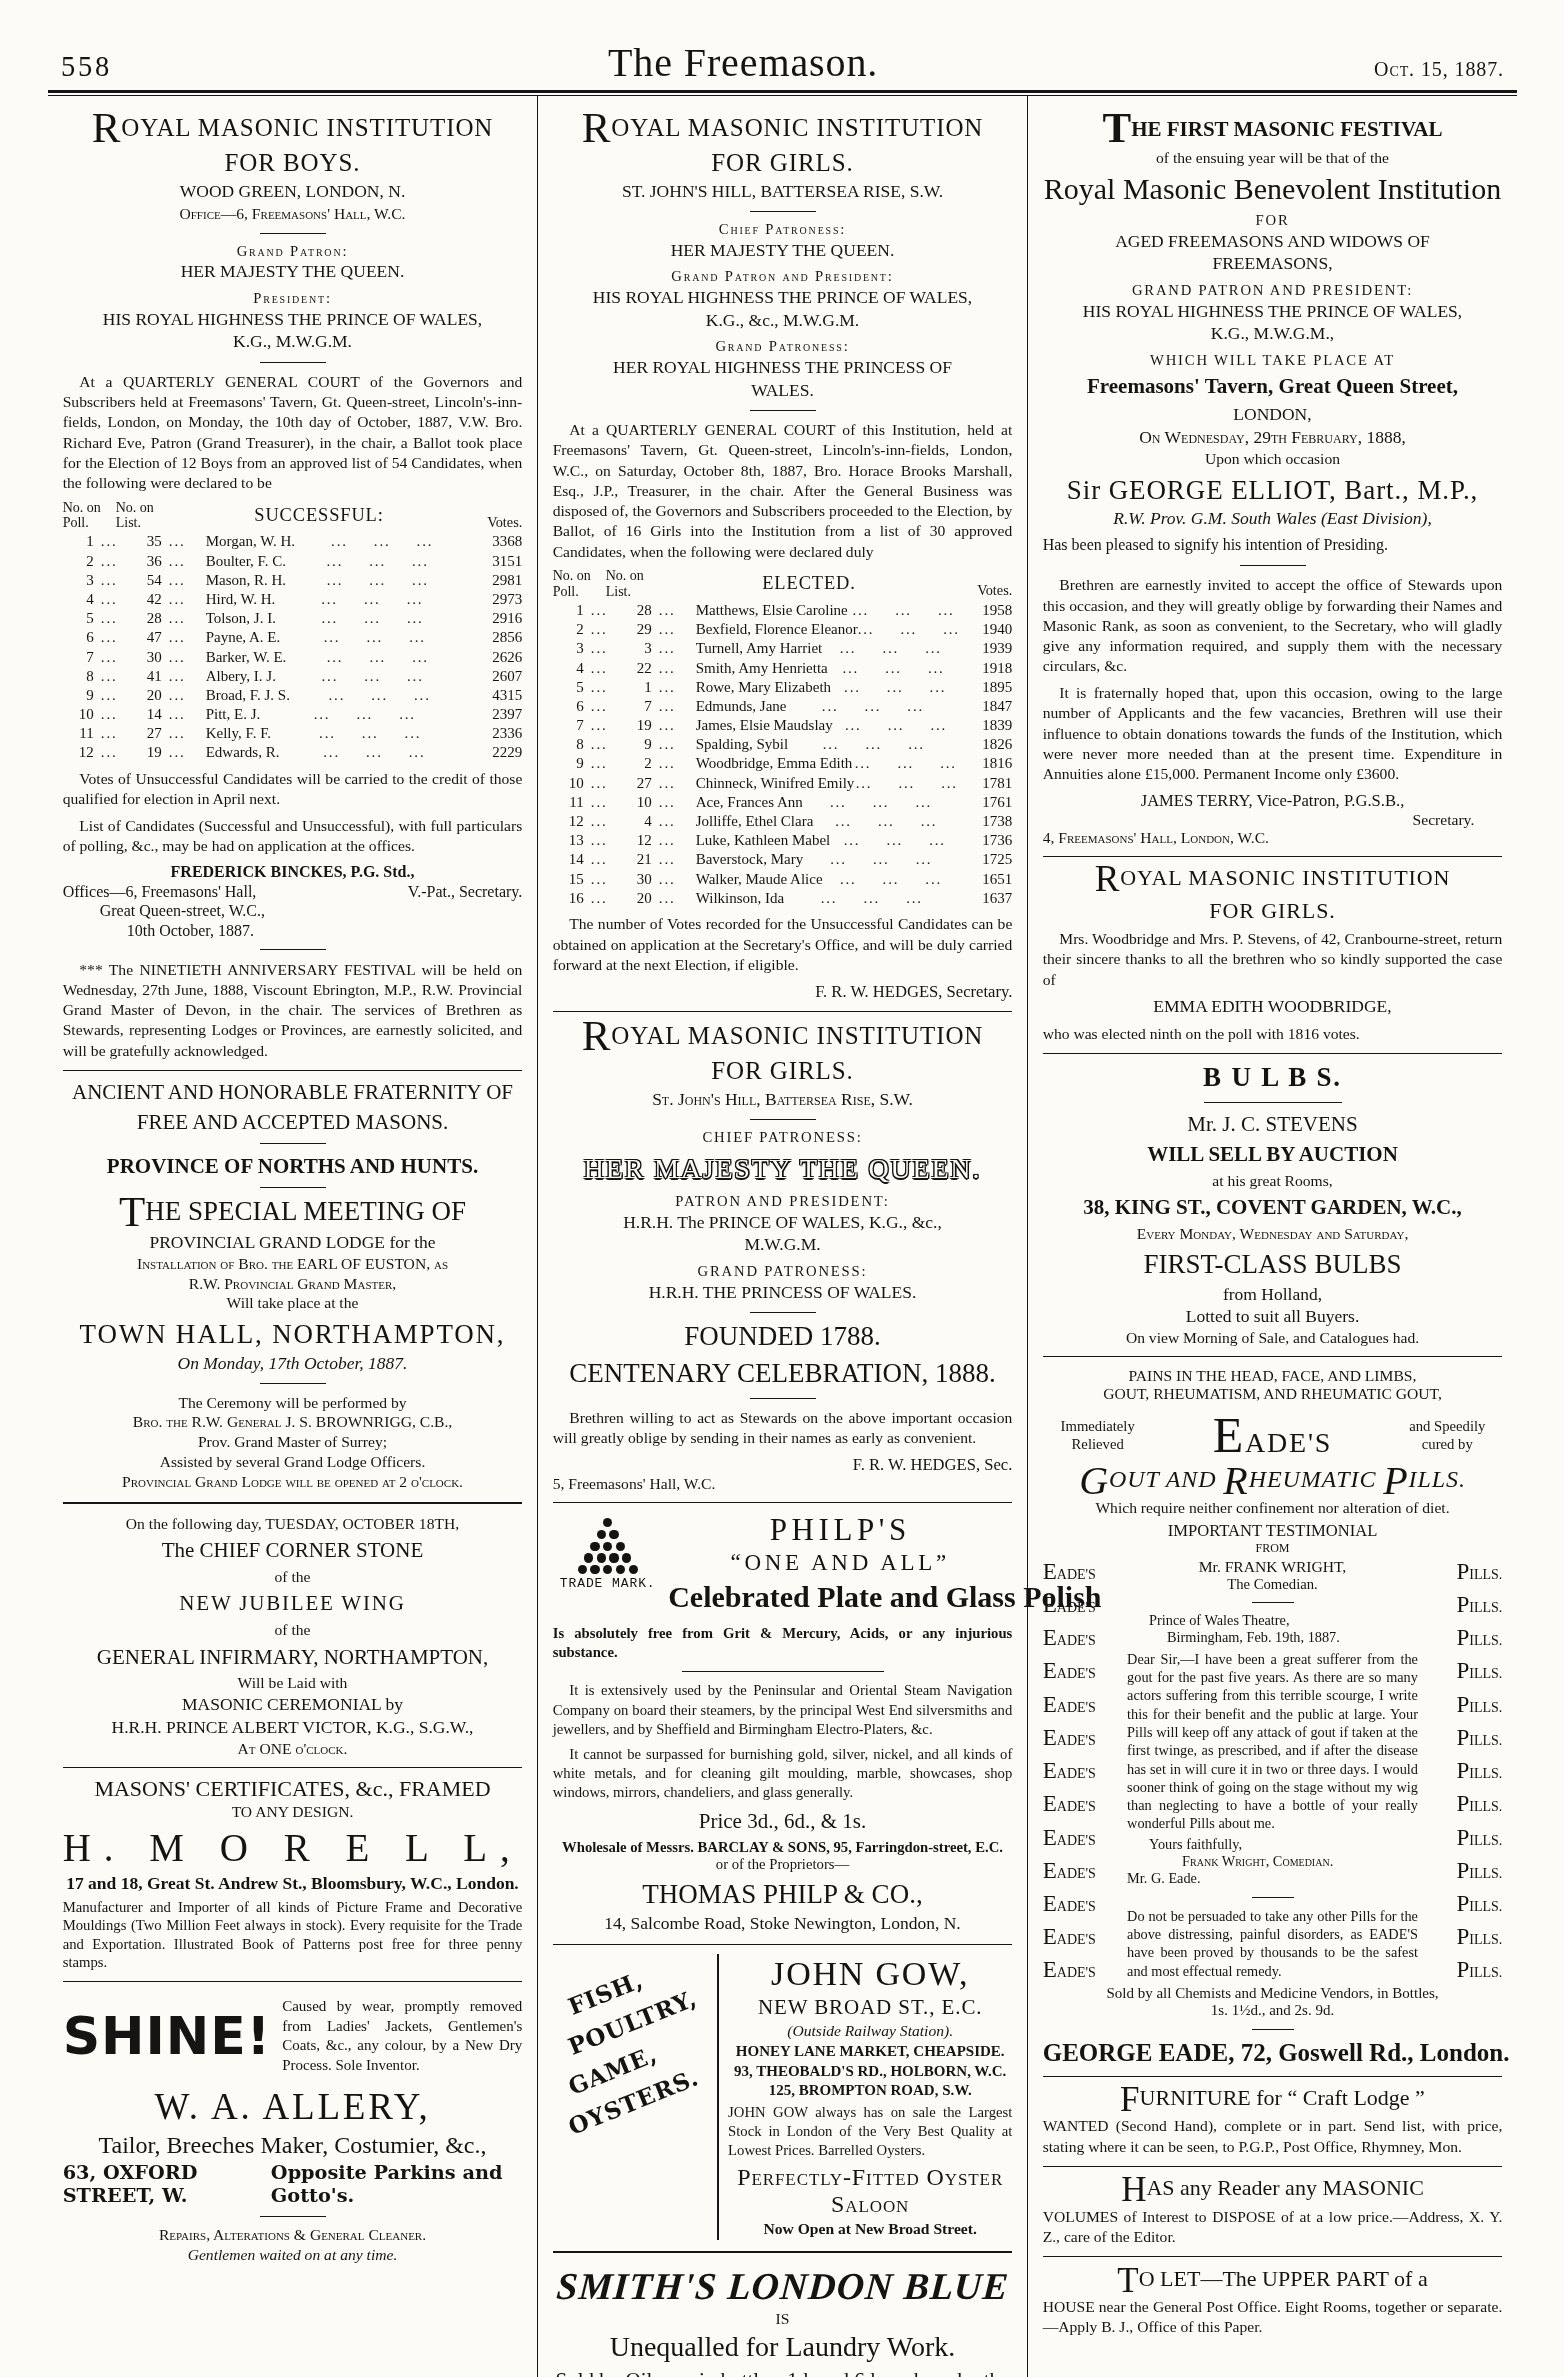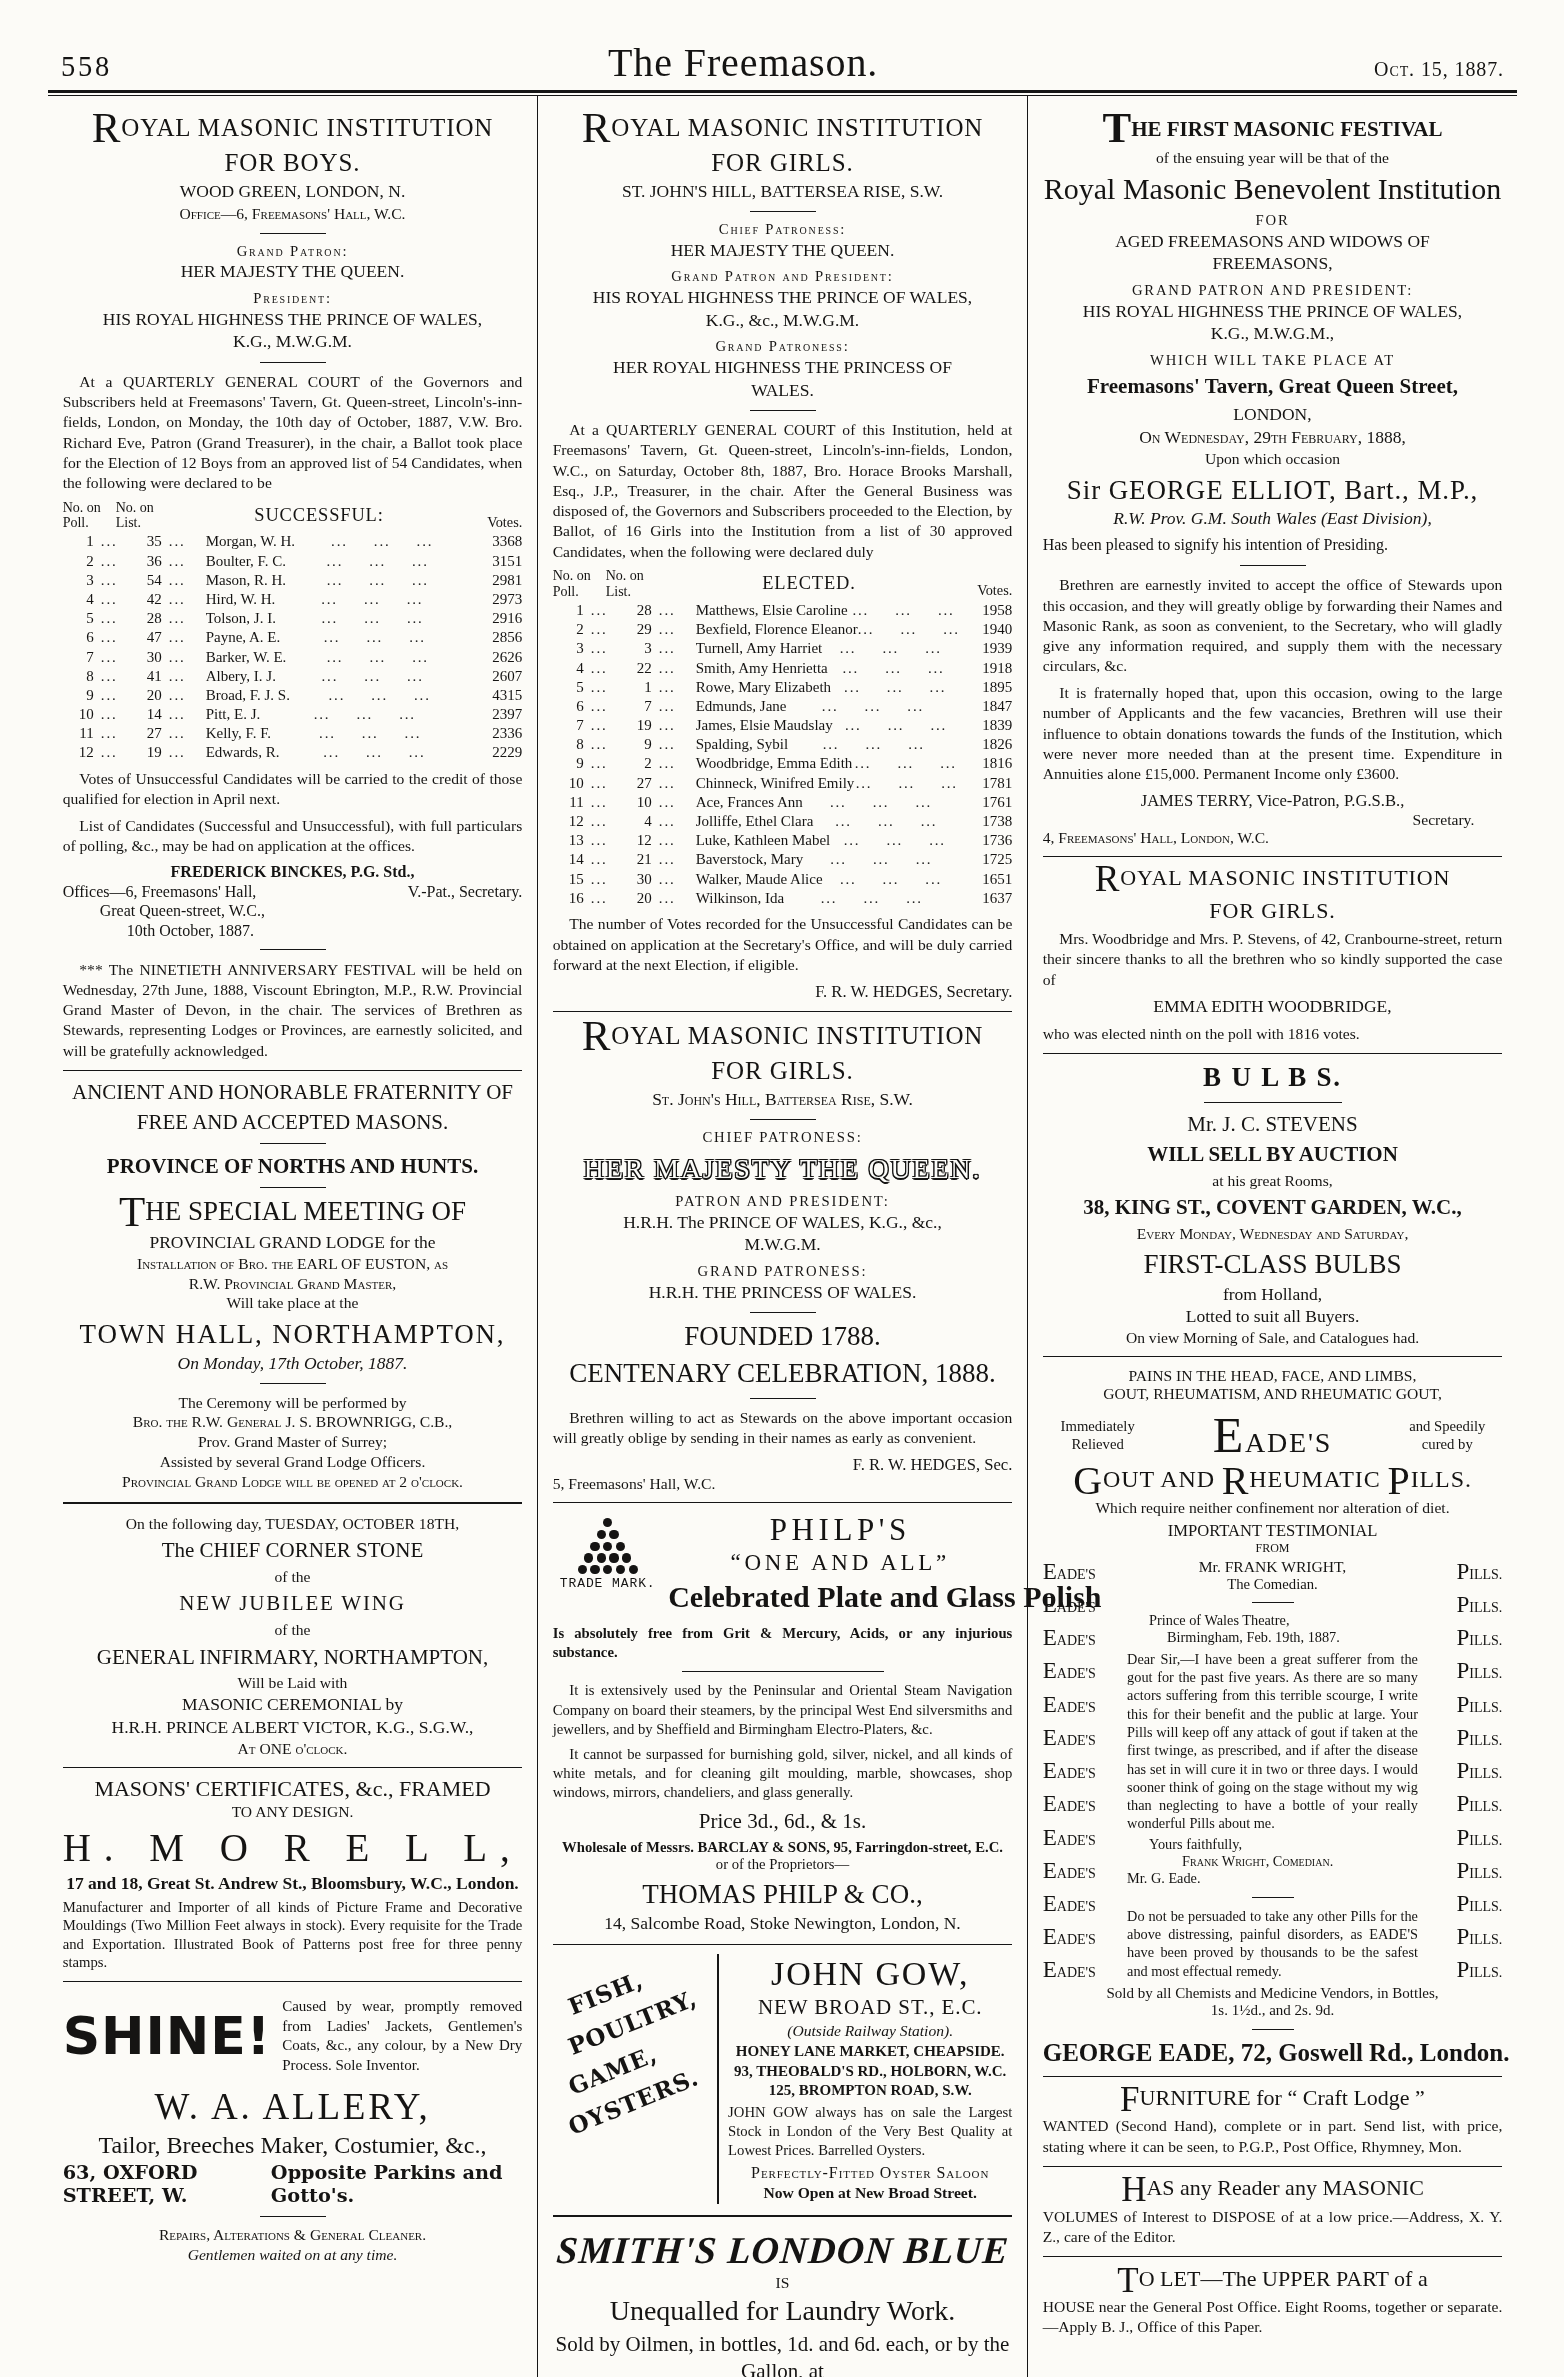--- a/index.html
+++ b/index.html
@@ -67,33 +67,33 @@
   
   .gow{display:flex;margin:5.5px 0;}
   .gow-left{width:155px;position:relative;}
   .diag{transform:rotate(-22deg);font-size:23px;font-weight:bold;letter-spacing:0.9px;font-family:"DejaVu Serif",serif;}
   .gow-sep{border-left:2.8px solid #161616;margin:0 9.2px;}
   .gow-right{flex:1;}
   .gow-name{font-size:34px;text-align:center;letter-spacing:1.8px;margin:1.8px 0;}
   .gow-a1{font-size:21px;text-align:center;letter-spacing:0.9px;margin:1.8px 0;}
   .gow-a0{font-size:15.6px;text-align:center;margin:0.9px 0;}
   .gow-a2{font-size:15px;text-align:center;font-weight:bold;margin:2.8px 0;}
-  .gow-saloon{font-size:16px;text-align:center;font-variant:small-caps;letter-spacing:0.9px;margin:2.8px 0 0;}
+  .gow-saloon{font-size:24px;text-align:center;font-variant:small-caps;letter-spacing:0.9px;margin:2.8px 0 0;}
   
   .smiths-name{font-size:38px;font-style:italic;font-weight:bold;text-align:center;letter-spacing:0.9px;margin:9.2px 0 1.8px;transform:skewX(-4deg);}
   .smiths-head{font-size:28px;text-align:center;margin:3.7px 0;}
   
   .benev-inst{font-size:30px;text-align:center;margin:5.5px 0 1.8px;line-height:1.05;}
   .sir-line{font-size:27px;text-align:center;letter-spacing:0.9px;margin:7.4px 0 1.8px;}
   
   .eade-top{display:flex;align-items:center;justify-content:space-between;margin:3.7px 0 0;}
   .eade-side{font-size:14.7px;text-align:center;line-height:1.25;width:110px;}
   .eade-big{font-size:28px;letter-spacing:1.8px;}
   .eade-big::first-letter{font-size:50px;}
-  .gout-line{text-align:center;font-size:24px;letter-spacing:0.9px;margin:1.8px 0 3.7px;white-space:nowrap;}
+  .gout-line{text-align:center;font-size:24px;letter-spacing:0.9px;margin:1.8px 0 3.7px;white-space:nowrap;font-style:italic;}
   .gout-line .dc2{font-size:40px;line-height:.7;vertical-align:-7.4px;}
   .testimonial{display:flex;margin:1.8px 0;}
   .stack{display:flex;flex-direction:column;justify-content:space-between;width:77px;font-size:14px;}
   .stack-l .stack-item{display:block;text-align:left;}
   .stack-r .stack-item{display:block;text-align:right;}
   .stack-item::first-letter{font-size:1.65em;}
   .testi-body{flex:1;padding:0 7.4px;}
   .testi-body p{font-size:14.3px;line-height:1.28;margin:3.7px 0;}
   .george-line{font-size:25px;text-align:center;font-weight:bold;margin:5.5px 0;white-space:nowrap;}
   

